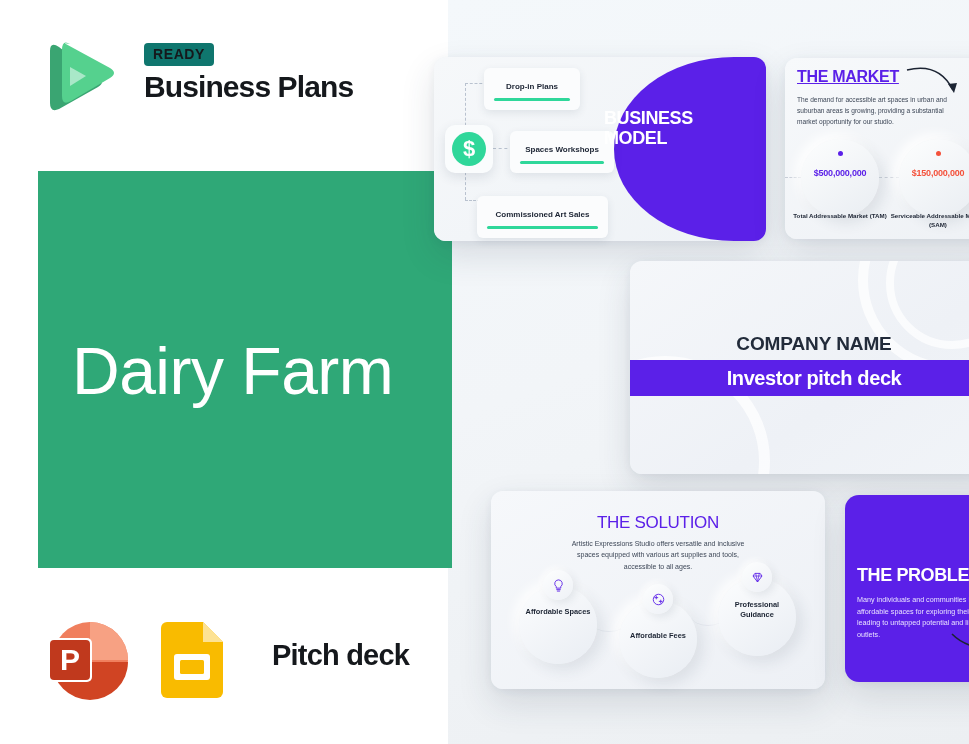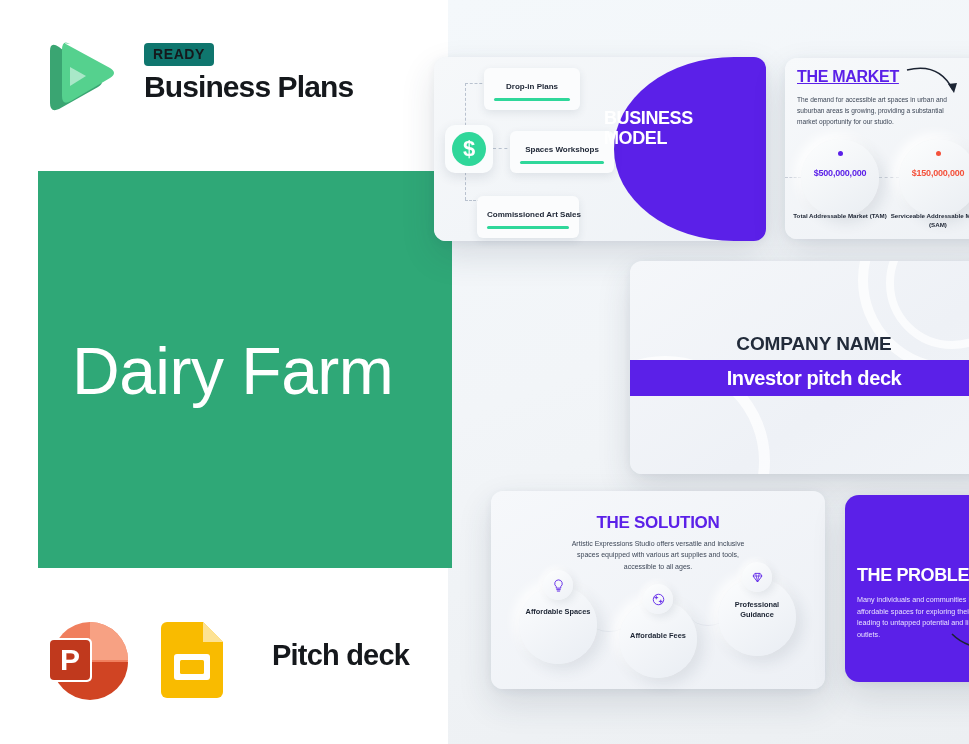--- a/index.html
+++ b/index.html
@@ -89,21 +89,21 @@
   }
   .bm-chip {
     position: absolute; background: #fbfcfd; border-radius: 6px;
     box-shadow: 0 3px 9px rgba(40,55,80,.10);
     padding: 7px 10px 9px; text-align: center;
   }
   .bm-chip span { font-size: 8px; font-weight: 700; color: #1c2433; white-space: nowrap; }
   .bm-chip i { display: block; height: 2.5px; background: #2fd79a; border-radius: 2px; margin-top: 5px; }
   #bm-chip-1 { left: 484px; top: 68px; width: 96px; }
   #bm-chip-2 { left: 510px; top: 131px; width: 104px; }
-  #bm-chip-3 { left: 477px; top: 196px; width: 102px; }
+  #bm-chip-3 { left: 477px; top: 196px; width: 131px; }
   .bm-coin-plate {
     position: absolute; left: 445px; top: 125px; width: 48px; height: 48px;
     background: #fafcfd; border-radius: 10px; box-shadow: 0 4px 12px rgba(40,55,80,.12);
   }
   .bm-coin {
     position: absolute; left: 452px; top: 132px; width: 34px; height: 34px;
     background: #2fd79a; border-radius: 50%;
     color: #fff; font-size: 22px; font-weight: 700; line-height: 34px; text-align: center;
   }
   .bm-line { position: absolute; border-color: #b9c2cf; }
@@ -142,21 +142,21 @@
   .cn-ring { position: absolute; border-radius: 50%; border: 10px solid rgba(255,255,255,.72); }
   #cn-ring1 { right: -46px; top: -74px; width: 186px; height: 186px; }
   #cn-ring2 { right: -20px; top: -44px; width: 132px; height: 132px; border-width: 8px; }
   #cn-ring3 { left: -70px; bottom: -92px; width: 210px; height: 210px; border-width: 11px; }
   .cn-title { position: absolute; left: 630px; top: 333px; width: 368px; text-align: center; font-size: 19px; font-weight: 800; color: #222b3a; letter-spacing: -0.1px; }
   .cn-band { position: absolute; left: 630px; top: 360px; width: 368px; height: 36px; background: #5b20e8; }
   .cn-band-text { position: absolute; left: 630px; top: 367px; width: 368px; text-align: center; font-size: 20px; font-weight: 800; color: #fff; letter-spacing: -0.4px; }
 
   
   #slide-solution { left: 491px; top: 491px; width: 334px; height: 198px; background: linear-gradient(150deg,#f6f8fb,#edf0f5); }
-  .sol-title { position: absolute; left: 491px; top: 513px; width: 334px; text-align: center; font-size: 17px; font-weight: 700; color: #5b20e8; letter-spacing: -0.3px; }
+  .sol-title { position: absolute; left: 491px; top: 513px; width: 334px; text-align: center; font-size: 17px; font-weight: 400; color: #5b20e8; letter-spacing: -0.3px; }
   .sol-body { position: absolute; left: 561px; top: 538px; width: 194px; text-align: center; font-size: 7px; color: #3d4757; line-height: 1.62; }
   .sol-circle {
     position: absolute; border-radius: 50%;
     background: linear-gradient(145deg,#fcfdfe,#e9edf3);
     box-shadow: 6px 6px 15px rgba(40,55,80,.10), -5px -5px 12px rgba(255,255,255,.9);
   }
   #sol-c1 { left: 519px; top: 586px; width: 78px; height: 78px; }
   #sol-c2 { left: 619px; top: 600px; width: 78px; height: 78px; }
   #sol-c3 { left: 718px; top: 578px; width: 78px; height: 78px; }
   .sol-lbl { position: absolute; width: 78px; text-align: center; font-size: 7.4px; font-weight: 700; color: #1c2433; line-height: 1.4; }

